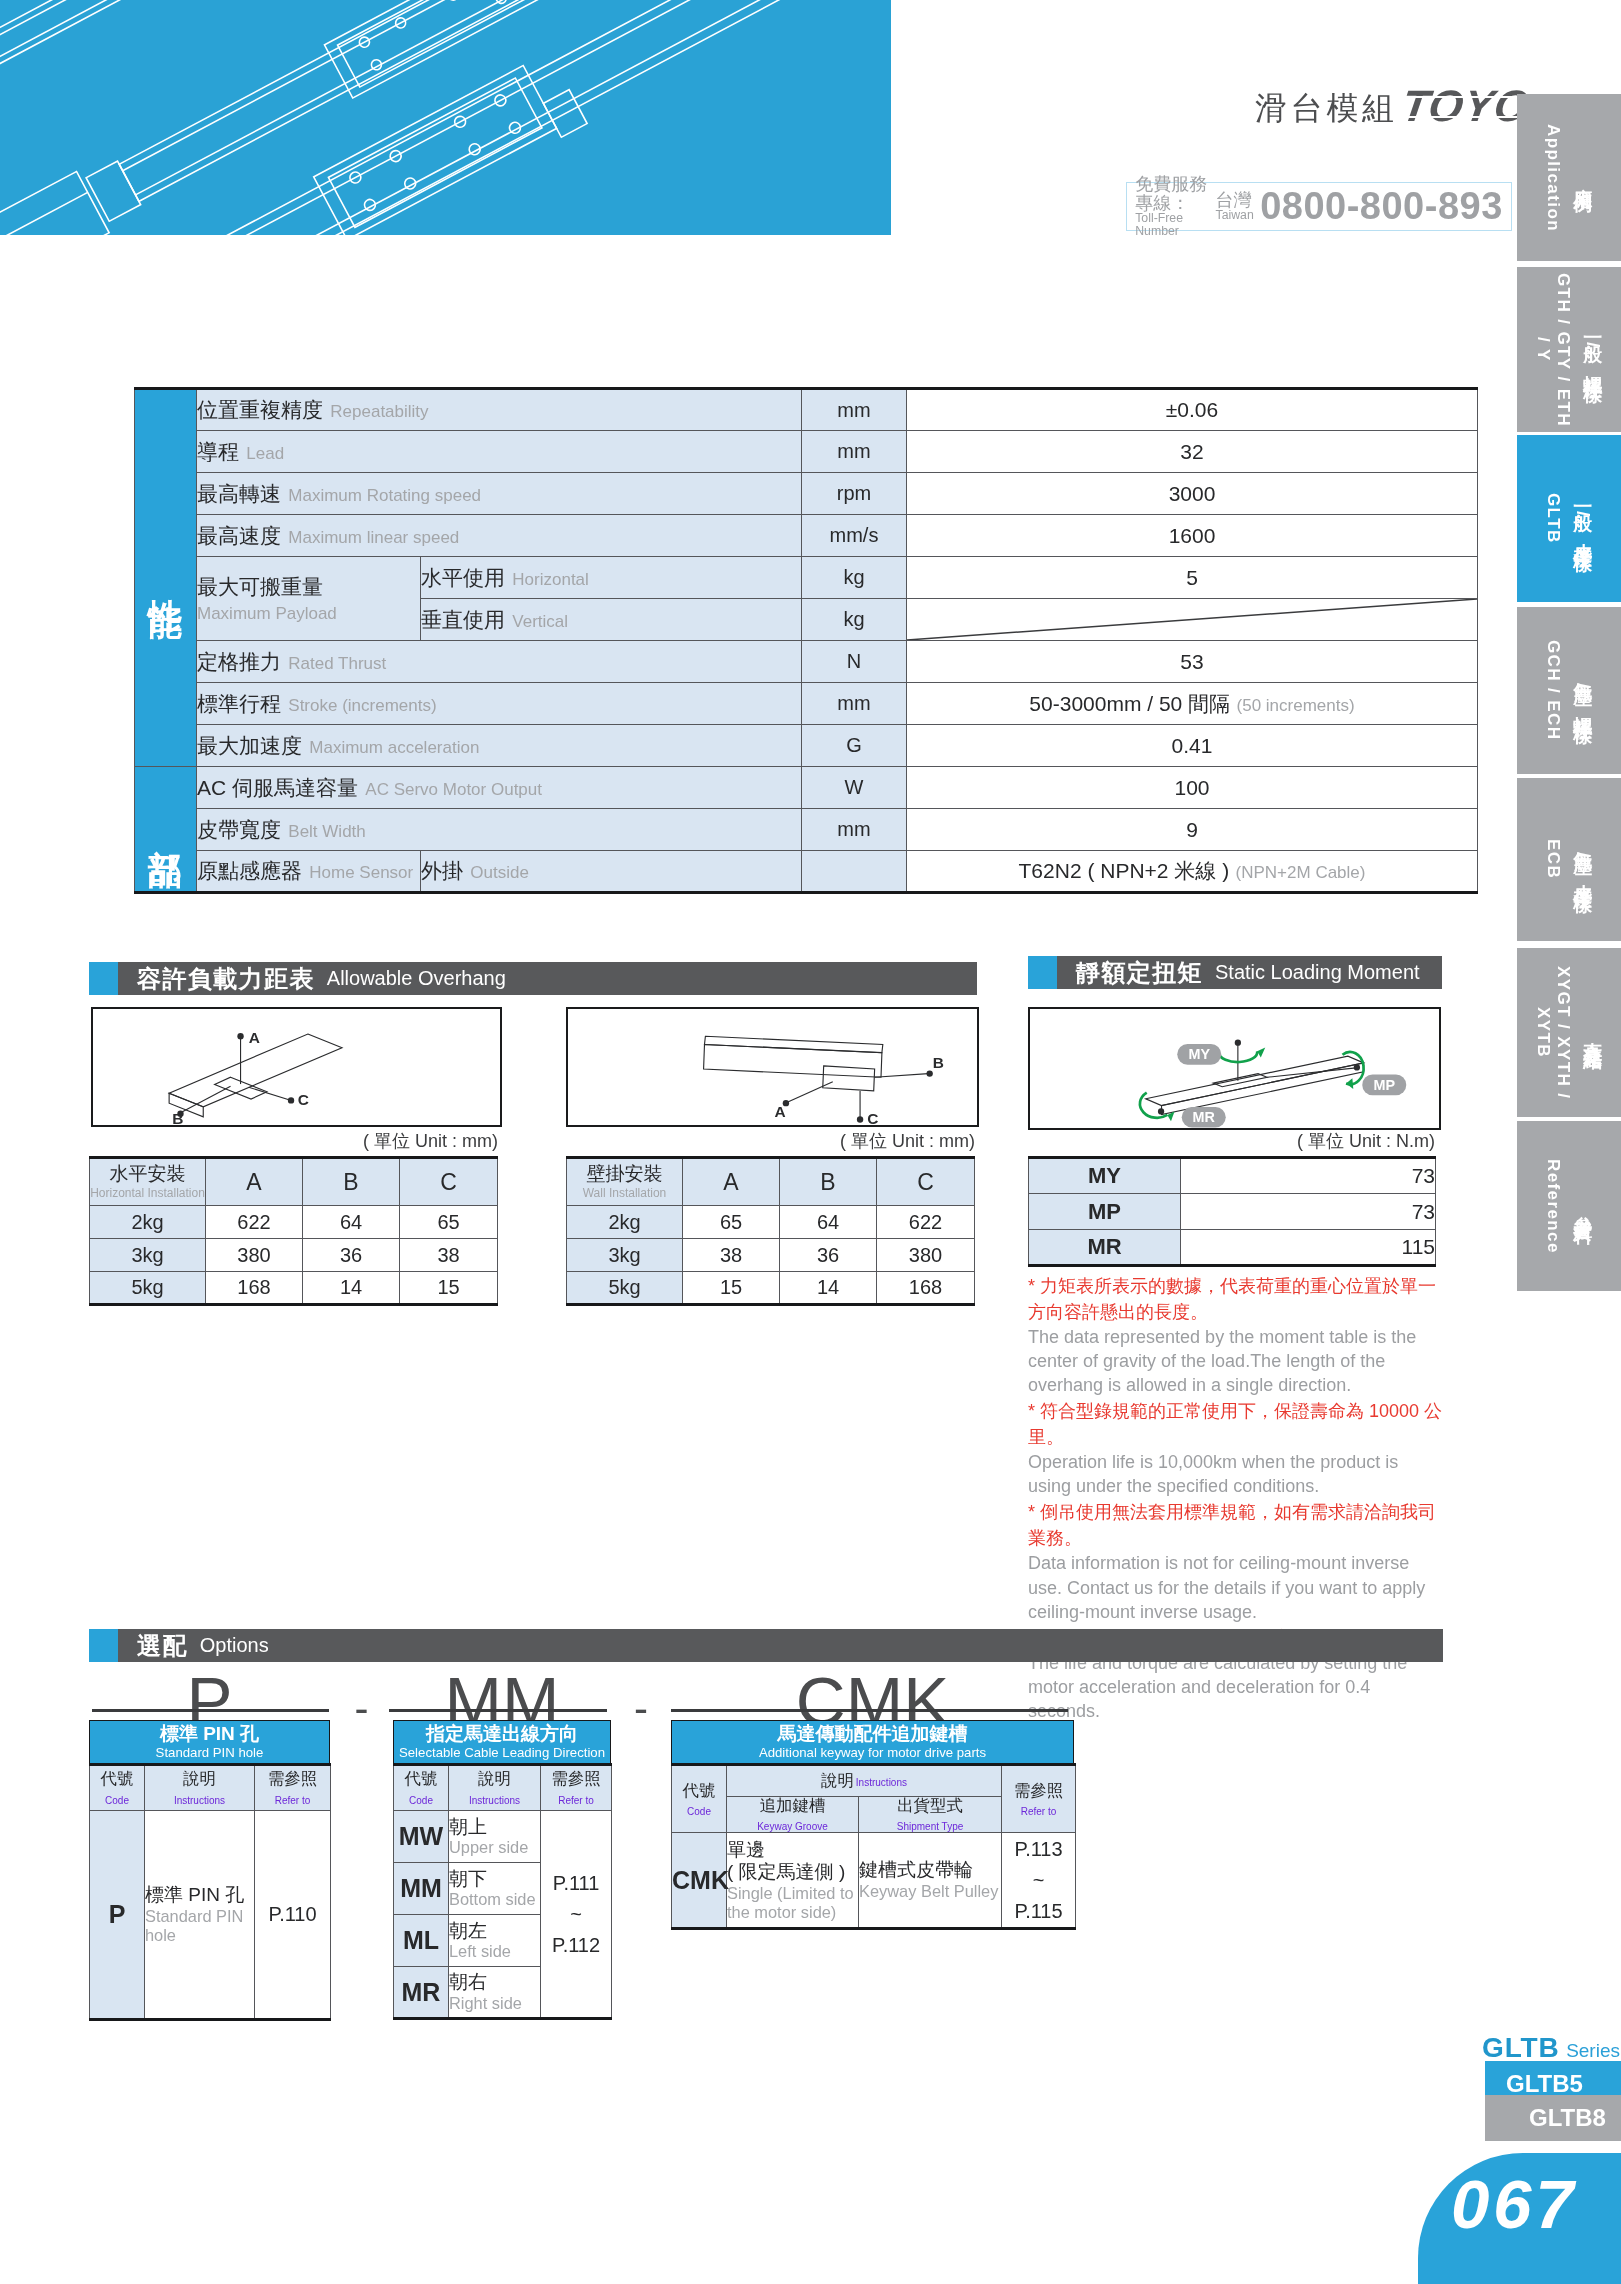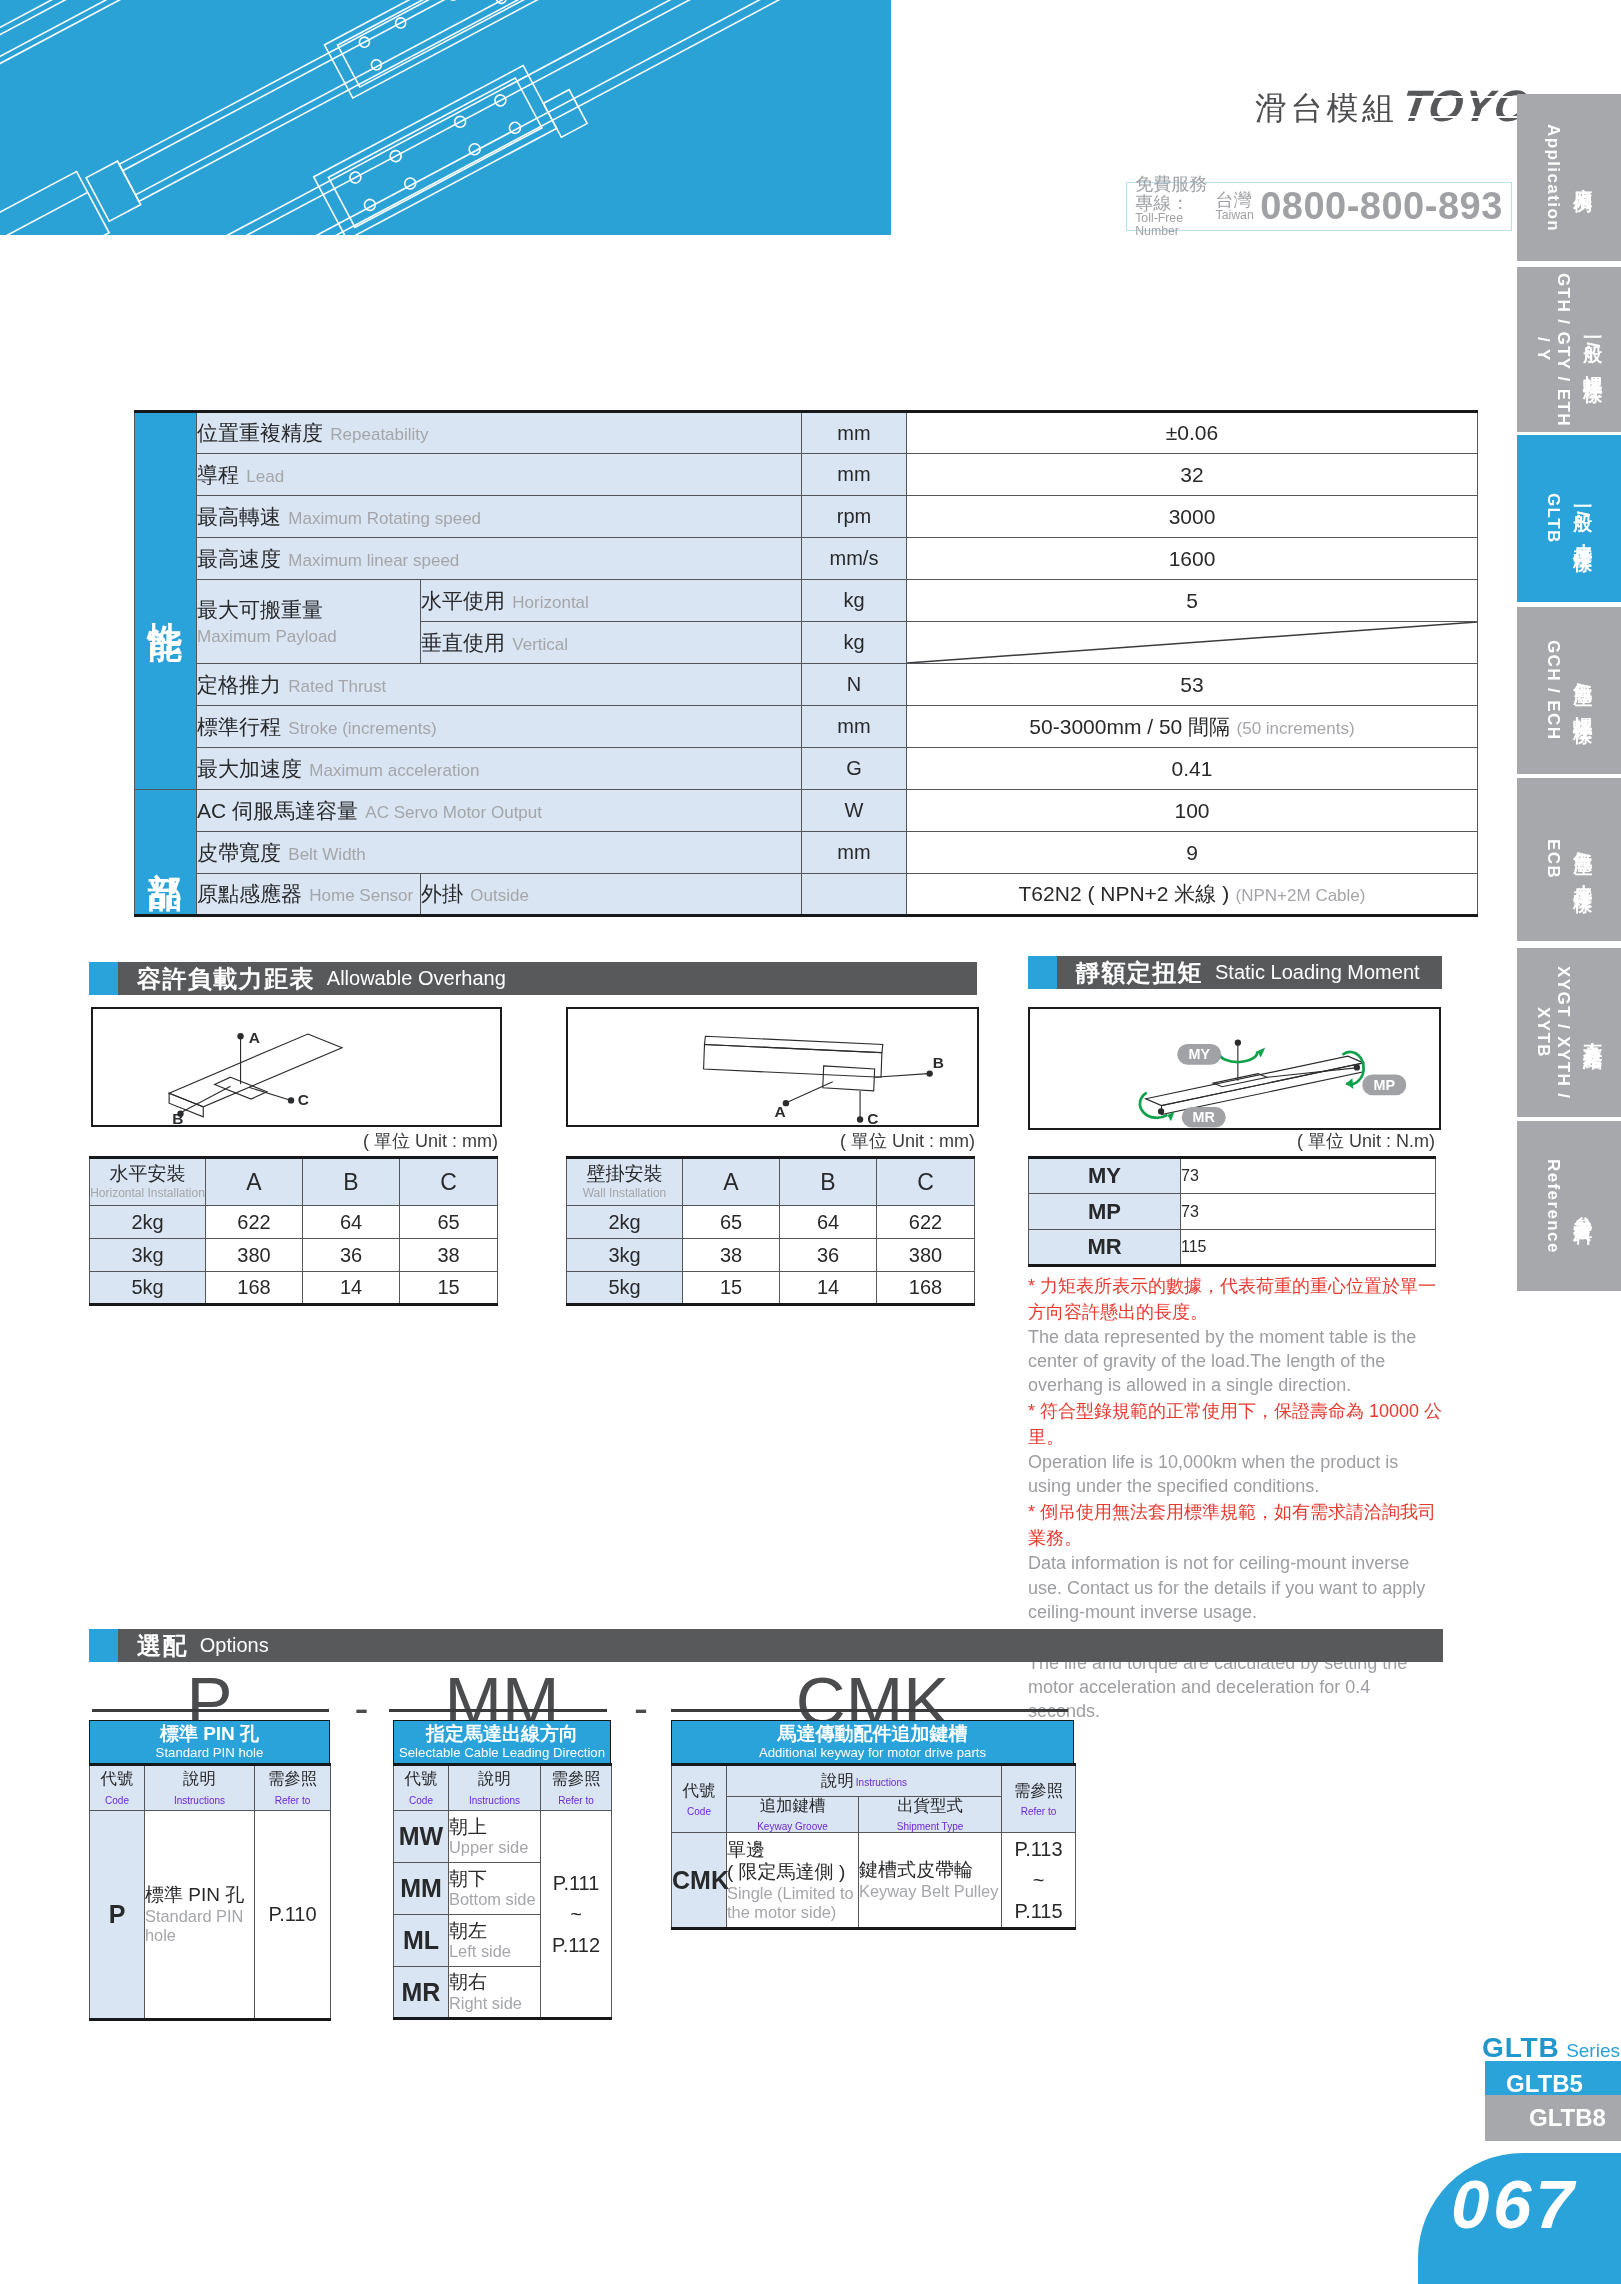--- a/index.html
+++ b/index.html
@@ -41,21 +41,21 @@
 
   
   table.dtable{border-collapse:collapse;background:#fff;table-layout:fixed;}
   table.dtable{border-top:3.2px solid #17181A;border-bottom:3.2px solid #17181A;
                border-left:1.4px solid #2B2C2E;border-right:1.4px solid #2B2C2E;}
   table.dtable td{border:0.9px solid #55565A;padding:0 0;vertical-align:middle;}
   .cell-blue{background:#D9E5F2;}
   .cell-white{background:#fff;}
 
   
-  .spec-wrap{left:91px;top:410px;padding-left:43px;}
+  .spec-wrap{left:91px;top:387px;padding-left:43px;}
   .spec-stripe{background:#29A3D9;text-align:center;}
   .spec-stripe .vlabel{writing-mode:vertical-rl;color:#fff;font-size:34px;font-weight:700;letter-spacing:7.3px;margin:0 auto;}
   td.spec-lab{padding-left:15.5px;}
   .lab-zh{font-size:21px;color:#28292B;}
   .lab-en{font-size:17px;color:#A4A6A9;margin-left:7.3px;}
   .lab-stack .lab-en{margin-left:0;display:block;margin-top:2.7px;}
   td.spec-unit{text-align:center;font-size:20px;color:#28292B;}
   td.spec-val{text-align:center;font-size:21px;color:#28292B;}
   .val-note{font-size:17px;color:#A4A6A9;margin-left:6.4px;}
   td.diag-cell{position:relative;padding:0;}
@@ -65,21 +65,21 @@
   .diagram-box{border:2.7px solid #1A1B1C;background:#fff;}
   .diagram-box svg{display:block;width:100%;height:100%;}
   .unit-label{font-size:18px;color:#3B3C3E;text-align:right;}
   td.oh-head{ text-align:center;}
   .oh-h-zh{font-size:19px;color:#28292B;display:block;line-height:1.1;}
   .oh-h-en{font-size:12px;color:#A4A6A9;display:block;line-height:1.1;margin-top:1.8px;}
   td.oh-col{text-align:center;font-size:23px;color:#28292B;}
   td.oh-load{text-align:center;font-size:20px;color:#28292B;}
   td.oh-val{text-align:center;font-size:20px;color:#28292B;}
   td.mo-key{text-align:center;font-size:22px;font-weight:700;color:#28292B;}
-  td.mo-val{text-align:left;font-size:16px;color:#28292B;}
+  td.mo-val{text-align:right;font-size:21px;color:#28292B;}
 
   
   .notes{left:1028px;top:1274px;width:418px;}
   .note-zh{margin:0;color:#E8392F;font-size:18px;line-height:1.42;}
   .note-en{margin:0 0 1.8px 0;color:#9C9EA1;font-size:18px;line-height:1.34;}
 
   
   .opt-code{font-size:69px;color:#4B4C4E;text-align:center;line-height:1;}
   .opt-dash{font-size:42px;color:#4B4C4E;text-align:center;line-height:1;}
   .opt-underline{height:3.2px;background:#3A3B3D;}

